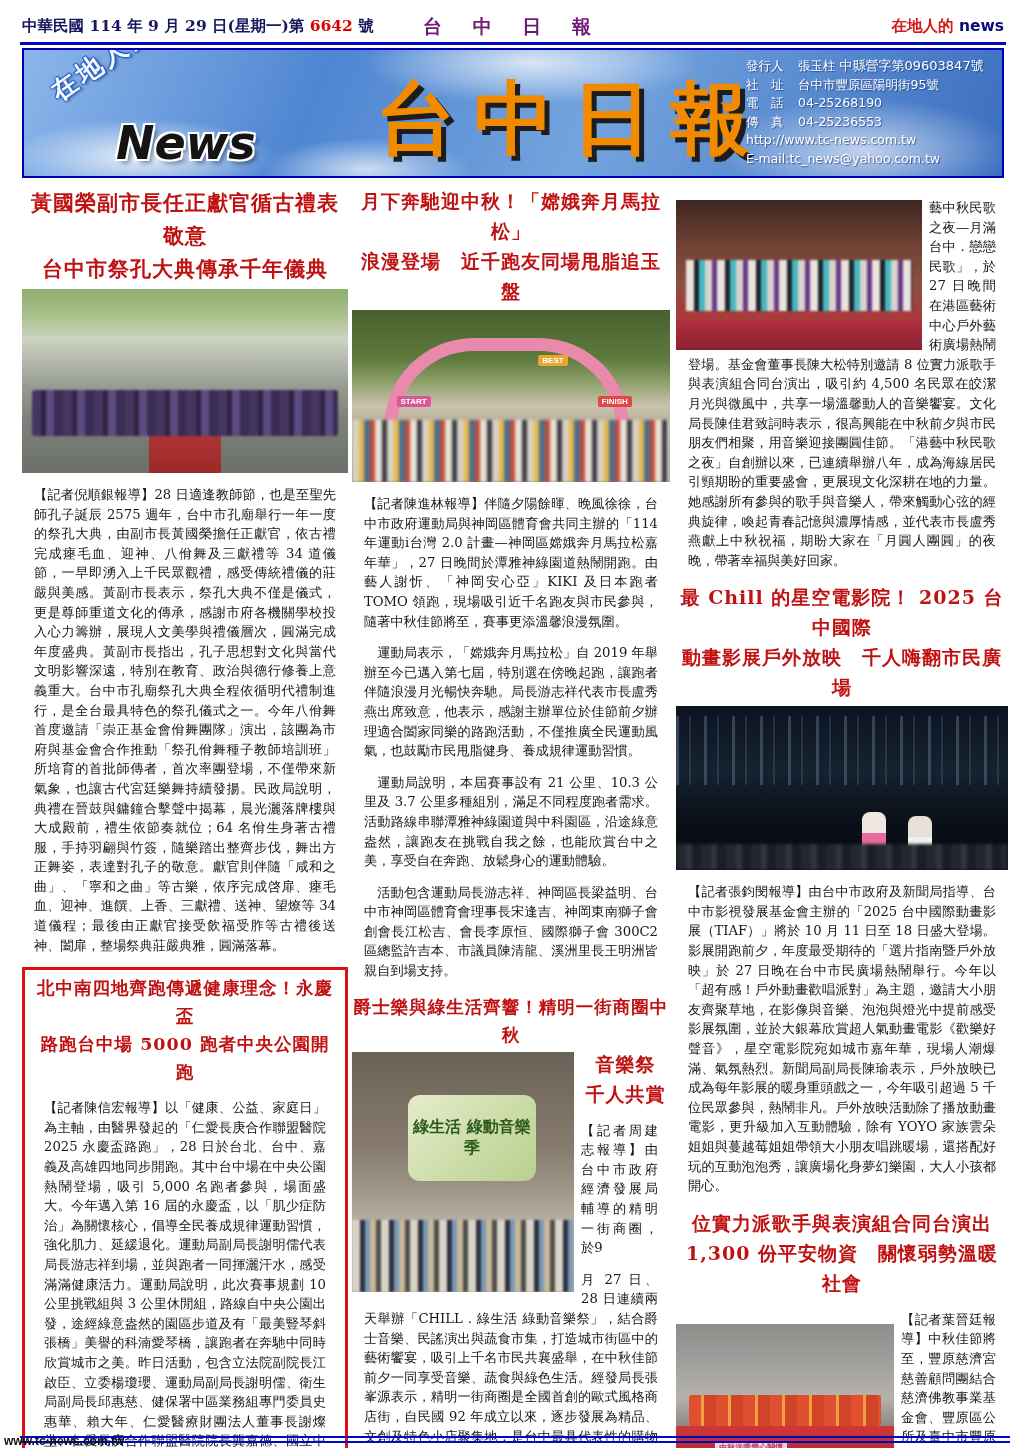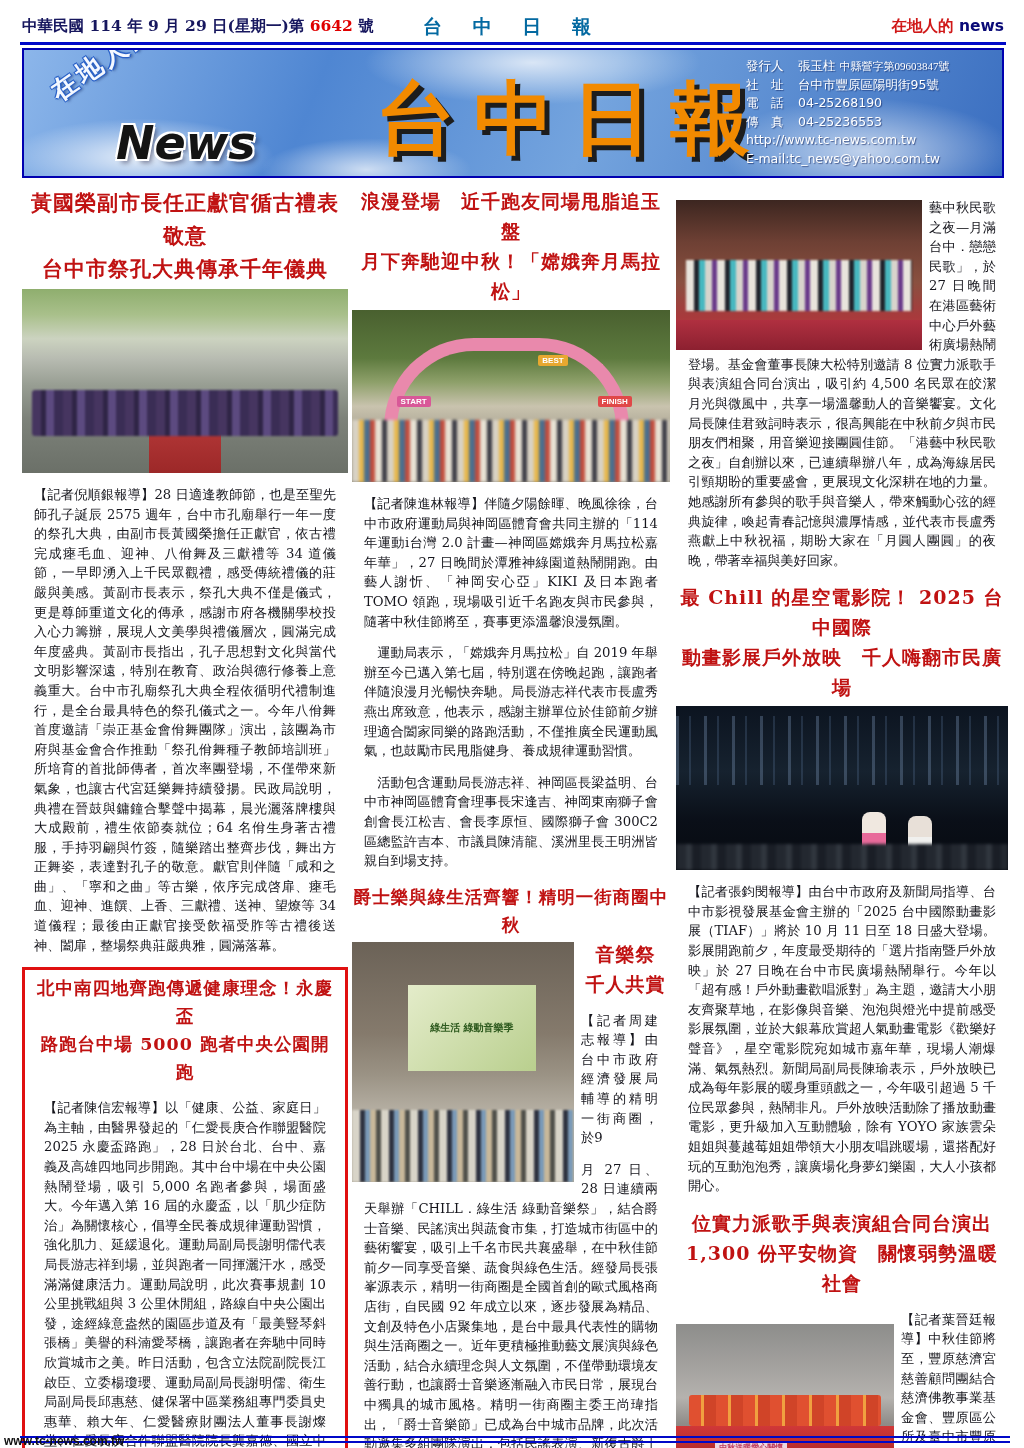--- a/index.html
+++ b/index.html
@@ -3,21 +3,21 @@
 <meta charset="utf-8">
 <style>
   html,body{margin:0;padding:0;background:#ffffff;}
   #page{position:relative;width:1024px;height:1448px;background:#ffffff;overflow:hidden;
         font-family:"DejaVu Serif","Liberation Serif",serif;}
 
   
   #topbar{position:absolute;left:20px;top:14px;width:986px;height:26px;font-size:15.5px;font-weight:700;color:#17175e;}
   #topbar .tb-left{position:absolute;left:2px;top:2px;white-space:nowrap;}
   #topbar .tb-center{position:absolute;left:50%;top:0;transform:translateX(-50%);
-        color:#0369a1;font-size:19px;letter-spacing:12px;white-space:nowrap;}
+        color:#701a75;font-size:19px;letter-spacing:12px;white-space:nowrap;}
   #topbar .tb-right{position:absolute;right:2px;top:2px;white-space:nowrap;}
   .issue-no{color:#e00000;}
   .local-cn{color:#d01818;}
   .local-en{color:#0a0a78;font-family:"DejaVu Sans",sans-serif;font-weight:800;}
   #top-rule{position:absolute;left:20px;top:42px;width:986px;height:3px;background:#0008c8;}
 
   
   #masthead{position:absolute;left:22px;top:48px;width:978px;height:126px;border:2px solid #0000b0;
     background:
       radial-gradient(ellipse 190px 55px at 12% 85%, rgba(255,255,255,.85), rgba(255,255,255,0) 70%),
@@ -31,21 +31,21 @@
     text-shadow:1px 1px 0 #2a62c8,-1px -1px 0 #2a62c8,1px -1px 0 #2a62c8,-1px 1px 0 #2a62c8,2px 2px 3px rgba(10,30,90,.6);}
   .tag-en{position:absolute;left:92px;top:66px;font-family:"DejaVu Sans","Liberation Sans",sans-serif;
     font-style:italic;font-weight:800;font-size:46px;color:#141414;
     text-shadow:2px 2px 0 #ffffff,-2px -2px 0 #ffffff,2px -2px 0 #ffffff,-2px 2px 0 #ffffff,4px 4px 5px rgba(0,0,40,.45);}
   .mast-title{position:absolute;left:352px;top:16px;font-size:80px;font-weight:900;color:#f28a00;
     letter-spacing:18px;white-space:nowrap;text-shadow:5px 5px 0 #1d1d1d;}
   .mast-info{position:absolute;right:8px;top:7px;width:248px;color:#ffffff;
     font-family:"DejaVu Sans","Liberation Sans",sans-serif;font-size:12.5px;line-height:18.5px;
     text-shadow:1px 1px 1px rgba(0,20,80,.55);}
   .mast-info .lbl{display:inline-block;min-width:52px;}
-  .mast-info .lic{font-size:11px;font-family:Liberation Serif, serif;}
+  .mast-info .lic{font-size:13px;}
 
   
   .col{position:absolute;top:186px;}
   #col1{left:22px;width:326px;}
   #col2{left:352px;width:318px;}
   #col3{left:676px;width:332px;}
 
   .headline{color:#c01212;font-weight:700;text-align:center;letter-spacing:1px;}
   .hl-21{font-size:21px;line-height:33px;}
   .hl-19{font-size:19px;line-height:30px;}
@@ -73,21 +73,21 @@
   .flag{position:absolute;font:700 8px "Liberation Sans",sans-serif;color:#fff;padding:1px 4px;border-radius:2px;}
   .flag-start{left:14%;top:50%;background:#d85898;}
   .flag-best{left:46%;top:26%;background:#e8a830;margin-left:40px;}
   .flag-finish{right:12%;top:50%;background:#e04848;}
 
   
   .ph-jazz{float:left;width:222px;height:240px;margin:3px 7px 2px 0;
     background:linear-gradient(180deg,#6b6257 0%,#857a6c 38%,#9a9284 55%,#b8b2a6 72%,#a8a296 100%);}
   .jz-backdrop{position:absolute;left:25%;top:18%;width:58%;height:36%;
     background:linear-gradient(135deg,#e4ecca,#b9cf8e);display:flex;align-items:center;justify-content:center;
-    color:#2e5a1e;font-weight:700;font-size:10px;text-align:center;border-radius:0;}
+    color:#2e5a1e;font-weight:700;font-size:16px;text-align:center;border-radius:12px;}
   .jz-crowd{position:absolute;left:0;right:0;bottom:0;height:30%;filter:blur(1.2px);
     background:repeating-linear-gradient(90deg,#d8d4c8 0 8px,#2e3240 8px 13px,#7a9ab8 13px 18px,#c8b89a 18px 24px,#50504a 24px 29px);}
 
   
   .ph-stage{float:left;width:246px;height:150px;margin:2px 7px 2px 0;
     background:linear-gradient(180deg,#3c2620 0%,#6e4034 28%,#8a5040 55%,#a83a3c 78%,#c04048 100%);}
   .st-fig{position:absolute;left:4%;right:4%;top:40%;height:34%;filter:blur(1px);
     background:repeating-linear-gradient(90deg,#e8e4dc 0 8px,#20242c 8px 13px,#48b8c0 13px 19px,#d8d4cc 19px 26px,#6a3a8a 26px 31px);}
   .st-carpet{position:absolute;left:0;right:0;bottom:0;height:20%;
     background:linear-gradient(180deg,#b03040,#8c2030);}
@@ -167,31 +167,32 @@
       <div class="headline hl-18">路跑台中場 5000 跑者中央公園開跑</div>
       <p class="body-text">【記者陳信宏報導】以「健康、公益、家庭日」為主軸，由醫界發起的「仁愛長庚合作聯盟醫院 2025 永慶盃路跑」，28 日於台北、台中、嘉義及高雄四地同步開跑。其中台中場在中央公園熱鬧登場，吸引 5,000 名跑者參與，場面盛大。今年邁入第 16 屆的永慶盃，以「肌少症防治」為關懷核心，倡導全民養成規律運動習慣，強化肌力、延緩退化。運動局副局長謝明儒代表局長游志祥到場，並與跑者一同揮灑汗水，感受滿滿健康活力。運動局說明，此次賽事規劃 10 公里挑戰組與 3 公里休閒組，路線自中央公園出發，途經綠意盎然的園區步道及有「最美豎琴斜張橋」美譽的科湳愛琴橋，讓跑者在奔馳中同時欣賞城市之美。昨日活動，包含立法院副院長江啟臣、立委楊瓊瓔、運動局副局長謝明儒、衛生局副局長邱惠慈、健保署中區業務組專門委員史惠華、賴大年、仁愛醫療財團法人董事長謝燦堂、仁愛長庚合作聯盟醫院院長龔嘉德、國立中興大學副校長張照勤、衛生福利部彰化醫院院長賴仲亮均親自到場。</p>
       <div class="photo ph-yung">
         
         
       </div>
     </div>
   </div>
 
   <div class="col" id="col2">
+    <div class="headline hl-19">月下奔馳迎中秋！「嫦娥奔月馬拉松」</div>
     <div class="headline hl-19">浪漫登場　近千跑友同場甩脂追玉盤</div>
-    <div class="headline hl-19">月下奔馳迎中秋！「嫦娥奔月馬拉松」</div>
     <div class="photo ph-marathon">
       <div class="ma-arch"></div>
       <span class="flag flag-start">START</span>
       <span class="flag flag-best">BEST</span>
       <span class="flag flag-finish">FINISH</span>
       <div class="ma-crowd"></div>
     </div>
     <p class="body-text">【記者陳進林報導】伴隨夕陽餘暉、晚風徐徐，台中市政府運動局與神岡區體育會共同主辦的「114 年運動i台灣 2.0 計畫—神岡區嫦娥奔月馬拉松嘉年華」，27 日晚間於潭雅神綠園道熱鬧開跑。由藝人謝忻、「神岡安心亞」KIKI 及日本跑者 TOMO 領跑，現場吸引近千名跑友與市民參與，隨著中秋佳節將至，賽事更添溫馨浪漫氛圍。</p>
     <p class="body-text indent">運動局表示，「嫦娥奔月馬拉松」自 2019 年舉辦至今已邁入第七屆，特別選在傍晚起跑，讓跑者伴隨浪漫月光暢快奔馳。局長游志祥代表市長盧秀燕出席致意，他表示，感謝主辦單位於佳節前夕辦理適合闔家同樂的路跑活動，不僅推廣全民運動風氣，也鼓勵市民甩脂健身、養成規律運動習慣。</p>
+    <p class="body-text indent">運動局說明，本屆賽事設有 21 公里、10.3 公里及 3.7 公里多種組別，滿足不同程度跑者需求。活動路線串聯潭雅神綠園道與中科園區，沿途綠意盎然，讓跑友在挑戰自我之餘，也能欣賞台中之美，享受自在奔跑、放鬆身心的運動體驗。</p>
     <p class="body-text indent">活動包含運動局長游志祥、神岡區長梁益明、台中市神岡區體育會理事長宋逢吉、神岡東南獅子會創會長江松吉、會長李原恒、國際獅子會 300C2 區總監許吉本、市議員陳清龍、溪洲里長王明洲皆親自到場支持。</p>
 
     <div class="headline hl-18">爵士樂與綠生活齊響！精明一街商圈中秋</div>
     <div class="flow">
       <div class="photo ph-jazz">
         <div class="jz-backdrop">
             <span>綠生活 綠動音樂季</span>
           </div>
         <div class="jz-crowd"></div>
       </div>

